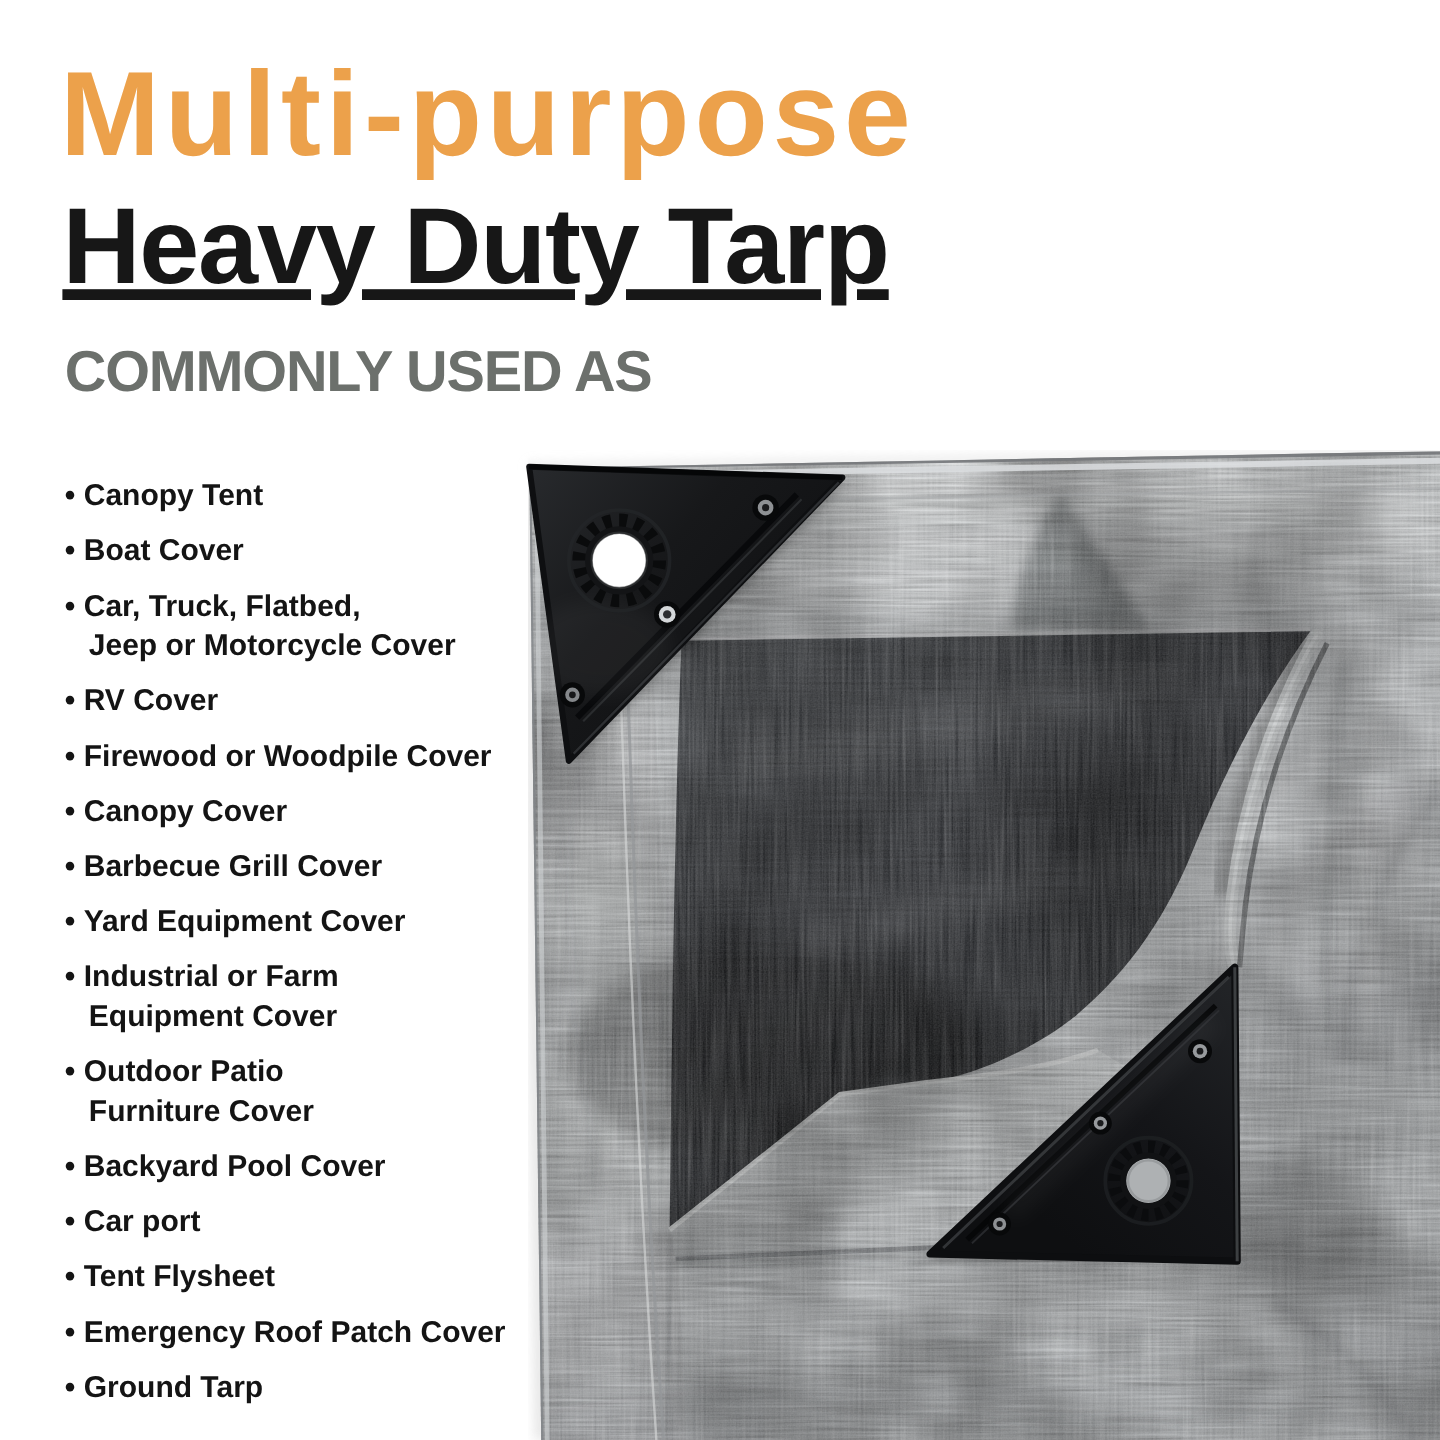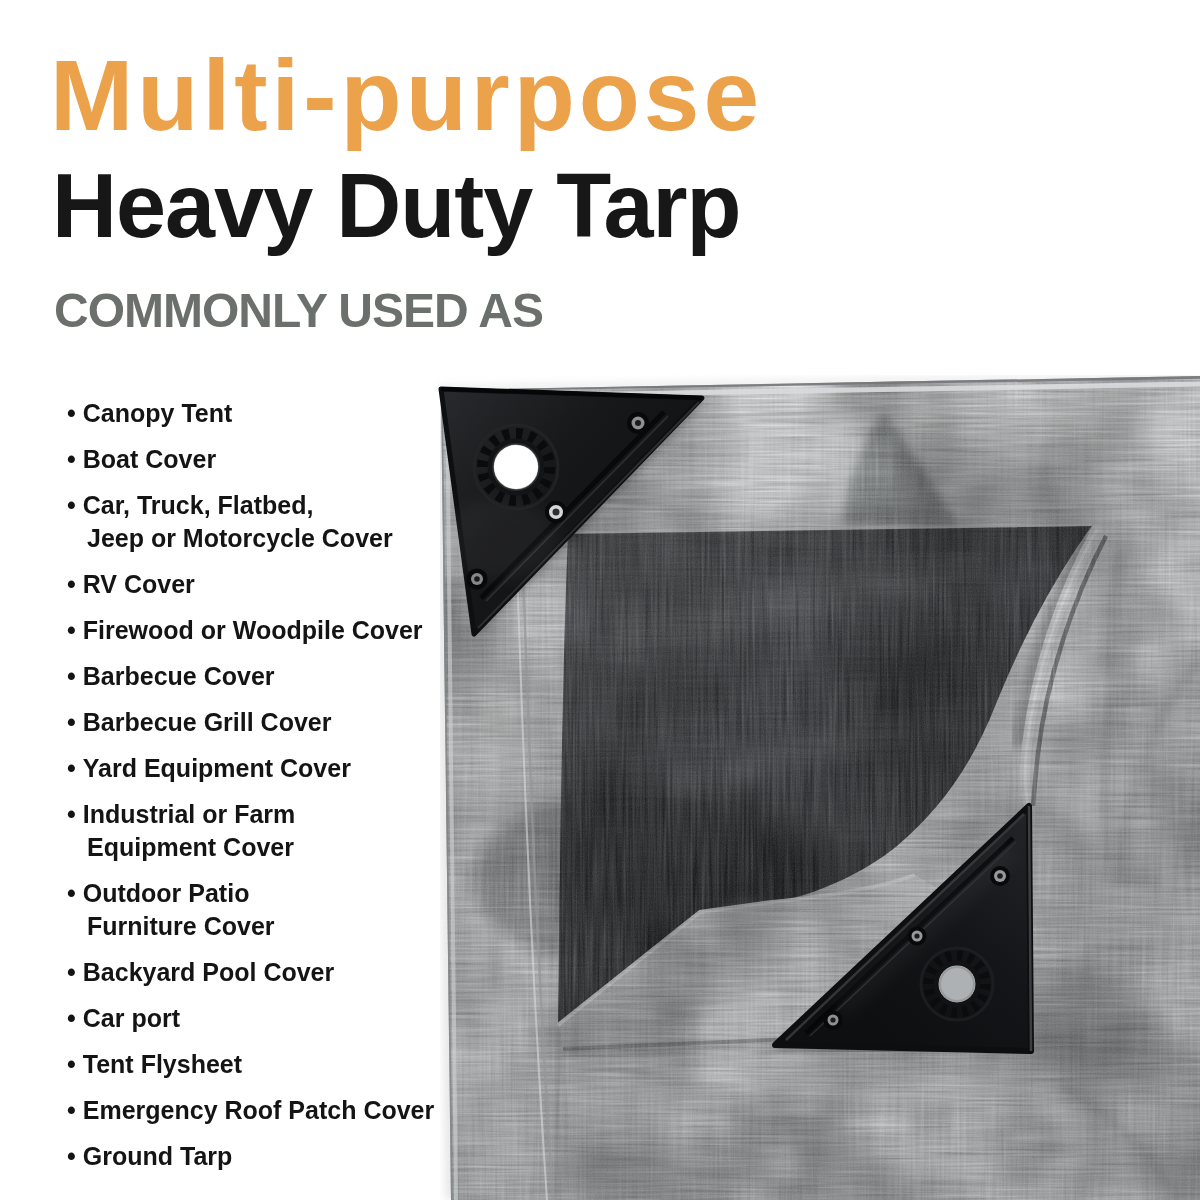--- a/index.html
+++ b/index.html
@@ -13,33 +13,33 @@
   #tarp-svg{position:absolute;left:0;top:0;z-index:0;}
   .copy{position:absolute;z-index:1;left:0;top:0;width:1200px;height:1200px;pointer-events:none;}
   .h1{
     position:absolute;left:50px;top:45px;line-height:1;
     font-size:100px;font-weight:700;letter-spacing:4px;
     color:var(--accent-orange,#ECA14B);white-space:nowrap;
   }
   .h2{
     position:absolute;left:52px;top:161px;line-height:1;
     font-size:90px;font-weight:700;letter-spacing:-1px;
-    color:var(--heading-black,#171717);white-space:nowrap;
+    color:var(--heading-black,#171717);white-space:nowrap;text-decoration:underline;
   }
   .h3{
     position:absolute;left:54px;top:287px;line-height:1;
     font-size:48px;font-weight:700;letter-spacing:-1px;
     color:var(--section-gray,#6C706C);white-space:nowrap;
   }
   .uses{
     position:absolute;left:54px;top:397px;width:410px;
     font-size:25px;font-weight:700;line-height:33px;
     color:var(--list-black,#141414);
   }
-  .item{margin:0 0 13px 13px;padding-left:20px;text-indent:-20px;}
+  .item{margin:0 0 13px 0;padding-left:20px;text-indent:-20px;}
   .blt{margin-right:7px;}
   .txt{white-space:pre-line;}
 </style>
 </head>
 <body>
 
 <div class="stage">
 
   <svg id="tarp-svg" width="1200" height="1200" viewBox="0 0 1200 1200" aria-hidden="true">
     <defs>
@@ -256,21 +256,21 @@
     <div class="h2">Heavy Duty Tarp</div>
     <div class="h3">COMMONLY USED AS</div>
 
     <div class="uses">
       <div class="item"><span class="blt">•</span><span class="txt">Canopy Tent</span></div>
       <div class="item"><span class="blt">•</span><span class="txt">Boat Cover</span></div>
       <div class="item"><span class="blt">•</span><span class="txt">Car, Truck, Flatbed,
 Jeep or Motorcycle Cover</span></div>
       <div class="item"><span class="blt">•</span><span class="txt">RV Cover</span></div>
       <div class="item"><span class="blt">•</span><span class="txt">Firewood or Woodpile Cover</span></div>
-      <div class="item"><span class="blt">•</span><span class="txt">Barbecue Cover</span></div>
+      <div class="item"><span class="blt">•</span><span class="txt">Canopy Cover</span></div>
       <div class="item"><span class="blt">•</span><span class="txt">Barbecue Grill Cover</span></div>
       <div class="item"><span class="blt">•</span><span class="txt">Yard Equipment Cover</span></div>
       <div class="item"><span class="blt">•</span><span class="txt">Industrial or Farm
 Equipment Cover</span></div>
       <div class="item"><span class="blt">•</span><span class="txt">Outdoor Patio
 Furniture Cover</span></div>
       <div class="item"><span class="blt">•</span><span class="txt">Backyard Pool Cover</span></div>
       <div class="item"><span class="blt">•</span><span class="txt">Car port</span></div>
       <div class="item"><span class="blt">•</span><span class="txt">Tent Flysheet</span></div>
       <div class="item"><span class="blt">•</span><span class="txt">Emergency Roof Patch Cover</span></div>

